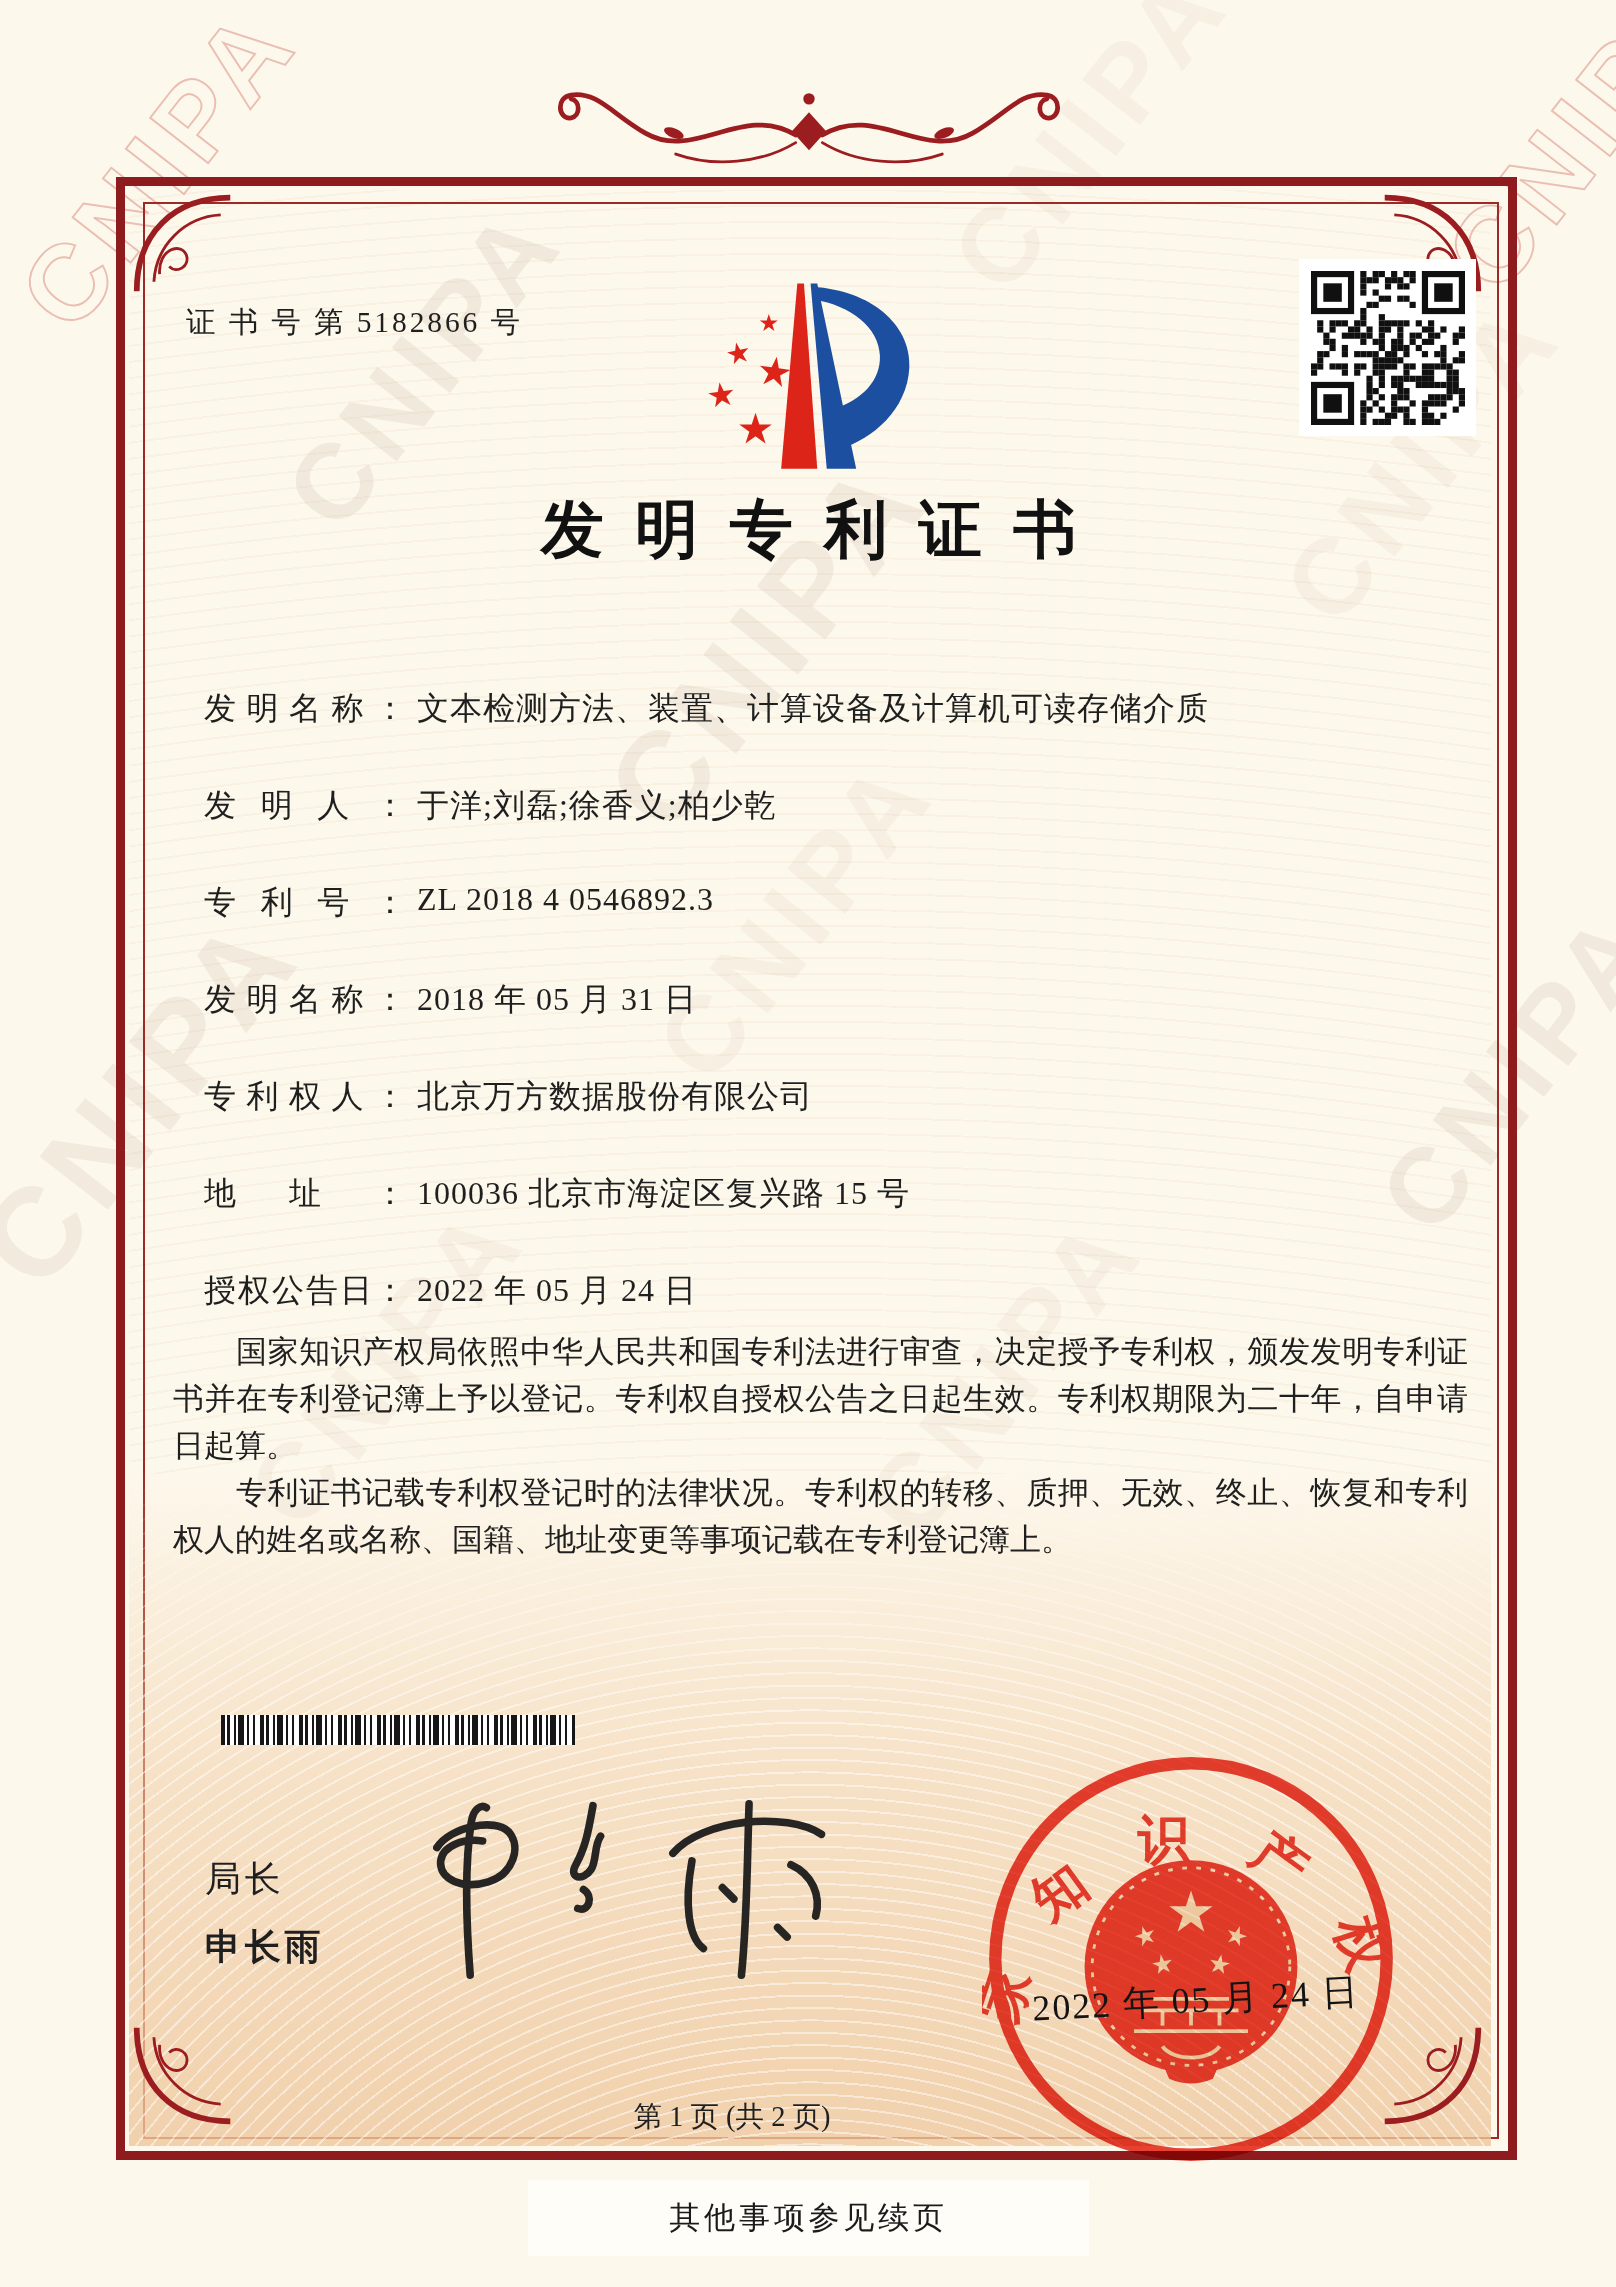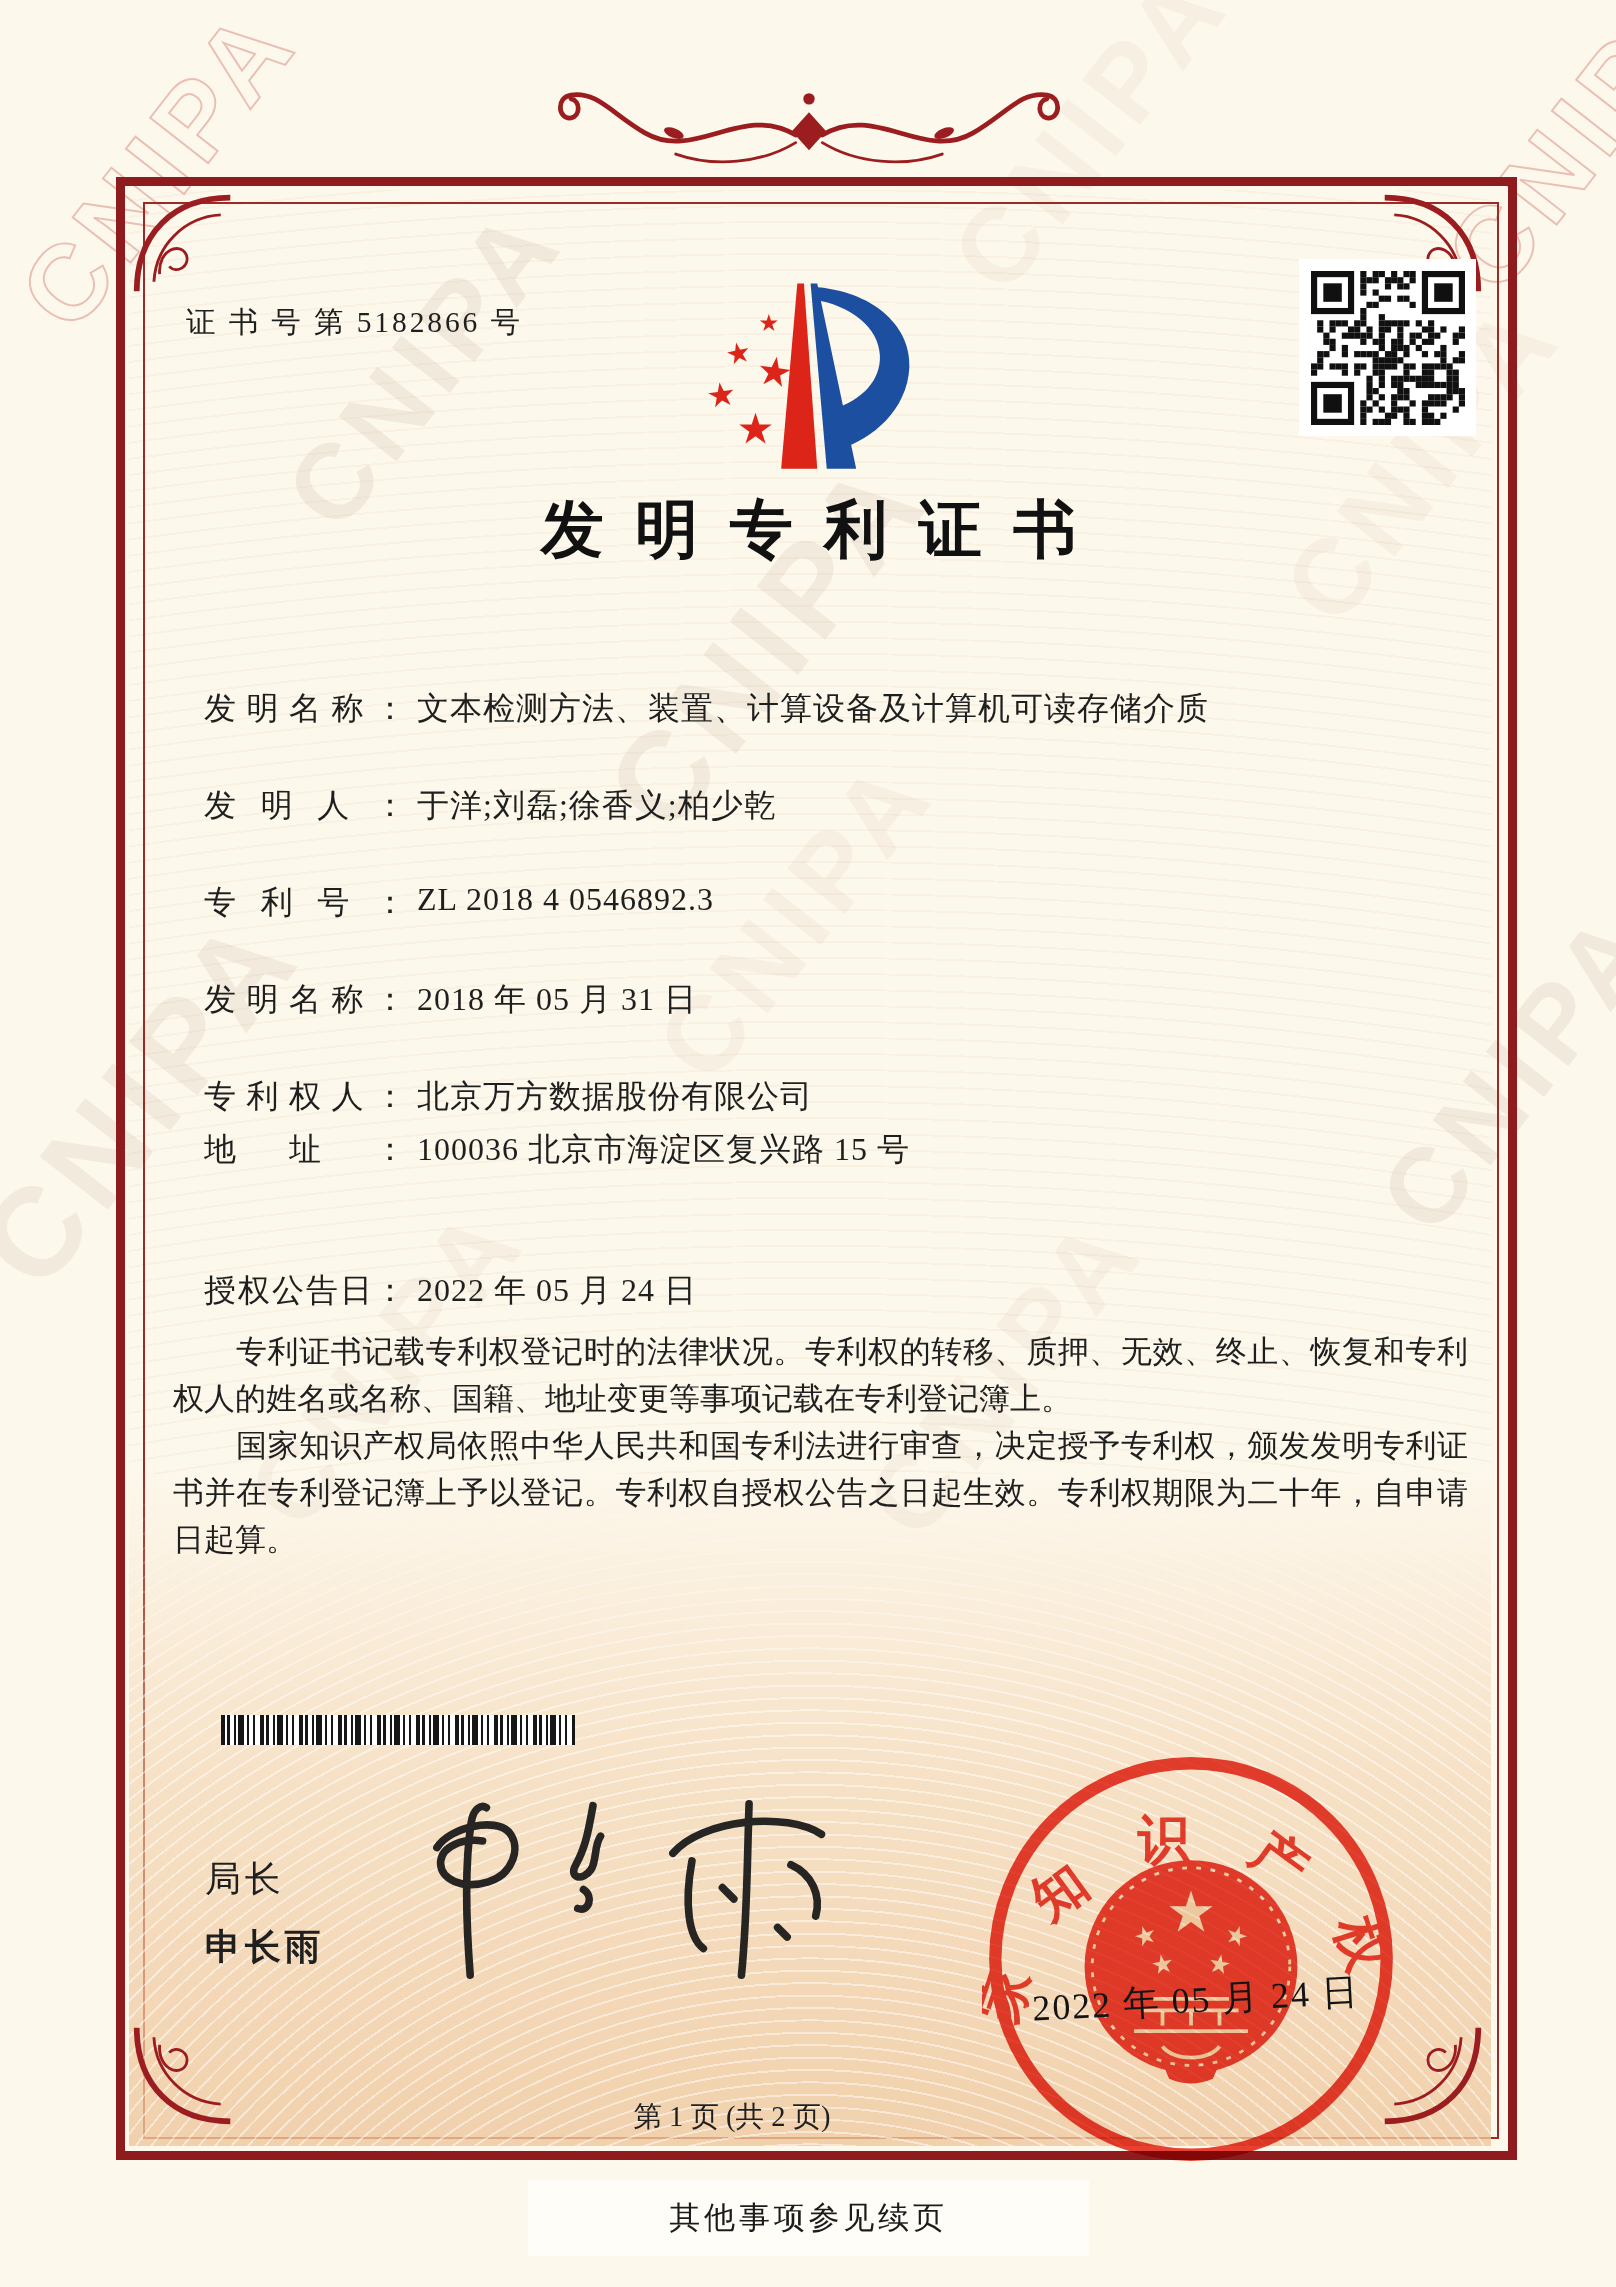--- a/index.html
+++ b/index.html
@@ -384,30 +384,30 @@
 </div>
 <div class="row" style="top:881px">
   <span class="flabel">专利号：</span><span class="fvalue">ZL 2018 4 0546892.3</span>
 </div>
 <div class="row" style="top:978px">
   <span class="flabel">发明名称：</span><span class="fvalue">2018 年 05 月 31 日</span>
 </div>
 <div class="row" style="top:1075px">
   <span class="flabel">专利权人：</span><span class="fvalue">北京万方数据股份有限公司</span>
 </div>
-<div class="row" style="top:1128px">
+<div class="row" style="top:1172px">
   <span class="flabel">地址：</span><span class="fvalue">100036 北京市海淀区复兴路 15 号</span>
 </div>
 <div class="row" style="top:1269px">
   <span class="flabel">授权公告日：</span><span class="fvalue">2022 年 05 月 24 日</span>
 </div>
 
 <div class="legal">
+  <p>国家知识产权局依照中华人民共和国专利法进行审查，决定授予专利权，颁发发明专利证书并在专利登记簿上予以登记。专利权自授权公告之日起生效。专利权期限为二十年，自申请日起算。</p>
   <p>专利证书记载专利权登记时的法律状况。专利权的转移、质押、无效、终止、恢复和专利权人的姓名或名称、国籍、地址变更等事项记载在专利登记簿上。</p>
-  <p>国家知识产权局依照中华人民共和国专利法进行审查，决定授予专利权，颁发发明专利证书并在专利登记簿上予以登记。专利权自授权公告之日起生效。专利权期限为二十年，自申请日起算。</p>
 </div>
 
 <div class="barcode"></div>
 
 <div class="director-title">局长</div>
 <div class="director-name">申长雨</div>
 
 <svg class="signature" width="533" height="224" viewBox="0 0 560 235">
   <g stroke="#161616" fill="none" stroke-width="8" stroke-linecap="round" stroke-linejoin="round" opacity=".92">
     <path d="M96,32 C90,28 82,34 80,48 C75,80 73,130 79,208"></path>

